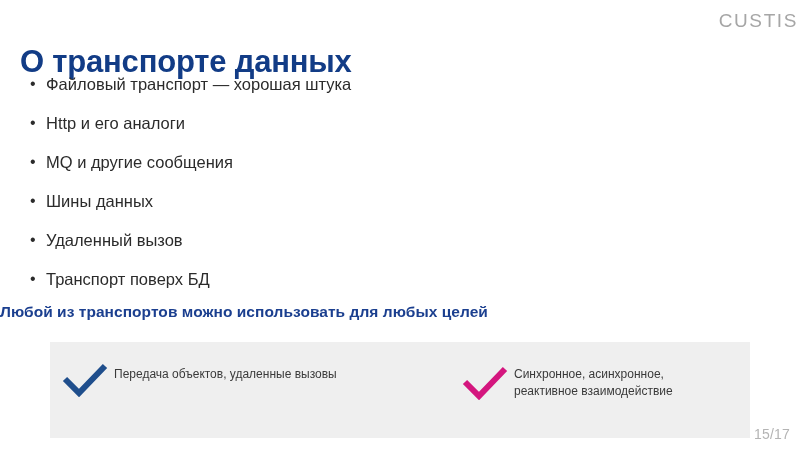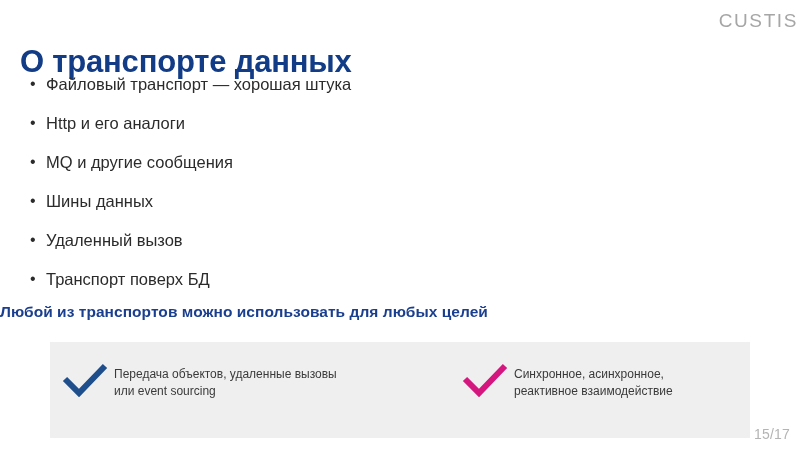--- a/index.html
+++ b/index.html
@@ -108,20 +108,21 @@
     align-items: flex-start;
     box-sizing: border-box;
   }
   .callout-col.left {
     width: 400px;
     padding: 21px 0 0 12px;
   }
   .callout-col.right {
     width: 300px;
     padding: 21px 0 0 12px;
+    align-items: flex-end;
   }
   .check-icon {
     flex: 0 0 auto;
     width: 46px;
     height: 34px;
     margin-right: 6px;
     display: block;
   }
   .callout-text {
     flex: 1 1 auto;
@@ -184,21 +185,20 @@
   <div class="emphasis-line">Любой из транспортов можно использовать для любых целей</div>
 
   <div class="callout-panel">
 
     <div class="callout-col left">
       <svg class="check-icon" viewBox="0 0 46 34" aria-hidden="true">
         <path d="M3 16 L17 30 L43 3" fill="none" stroke="#1f4e8c" stroke-width="6" stroke-linecap="butt" stroke-linejoin="miter"></path>
       </svg>
       <div class="callout-text">
         <span class="line">Передача объектов, удаленные вызовы</span>
-        <span class="line">или event sourcing</span>
       </div>
     </div>
 
     <div class="callout-col right">
       <svg class="check-icon" viewBox="0 0 46 34" aria-hidden="true">
         <path d="M3 16 L17 30 L43 3" fill="none" stroke="#d4167e" stroke-width="6" stroke-linecap="butt" stroke-linejoin="miter"></path>
       </svg>
       <div class="callout-text">
         <span class="line">Синхронное, асинхронное,</span>
         <span class="line">реактивное взаимодействие</span>

